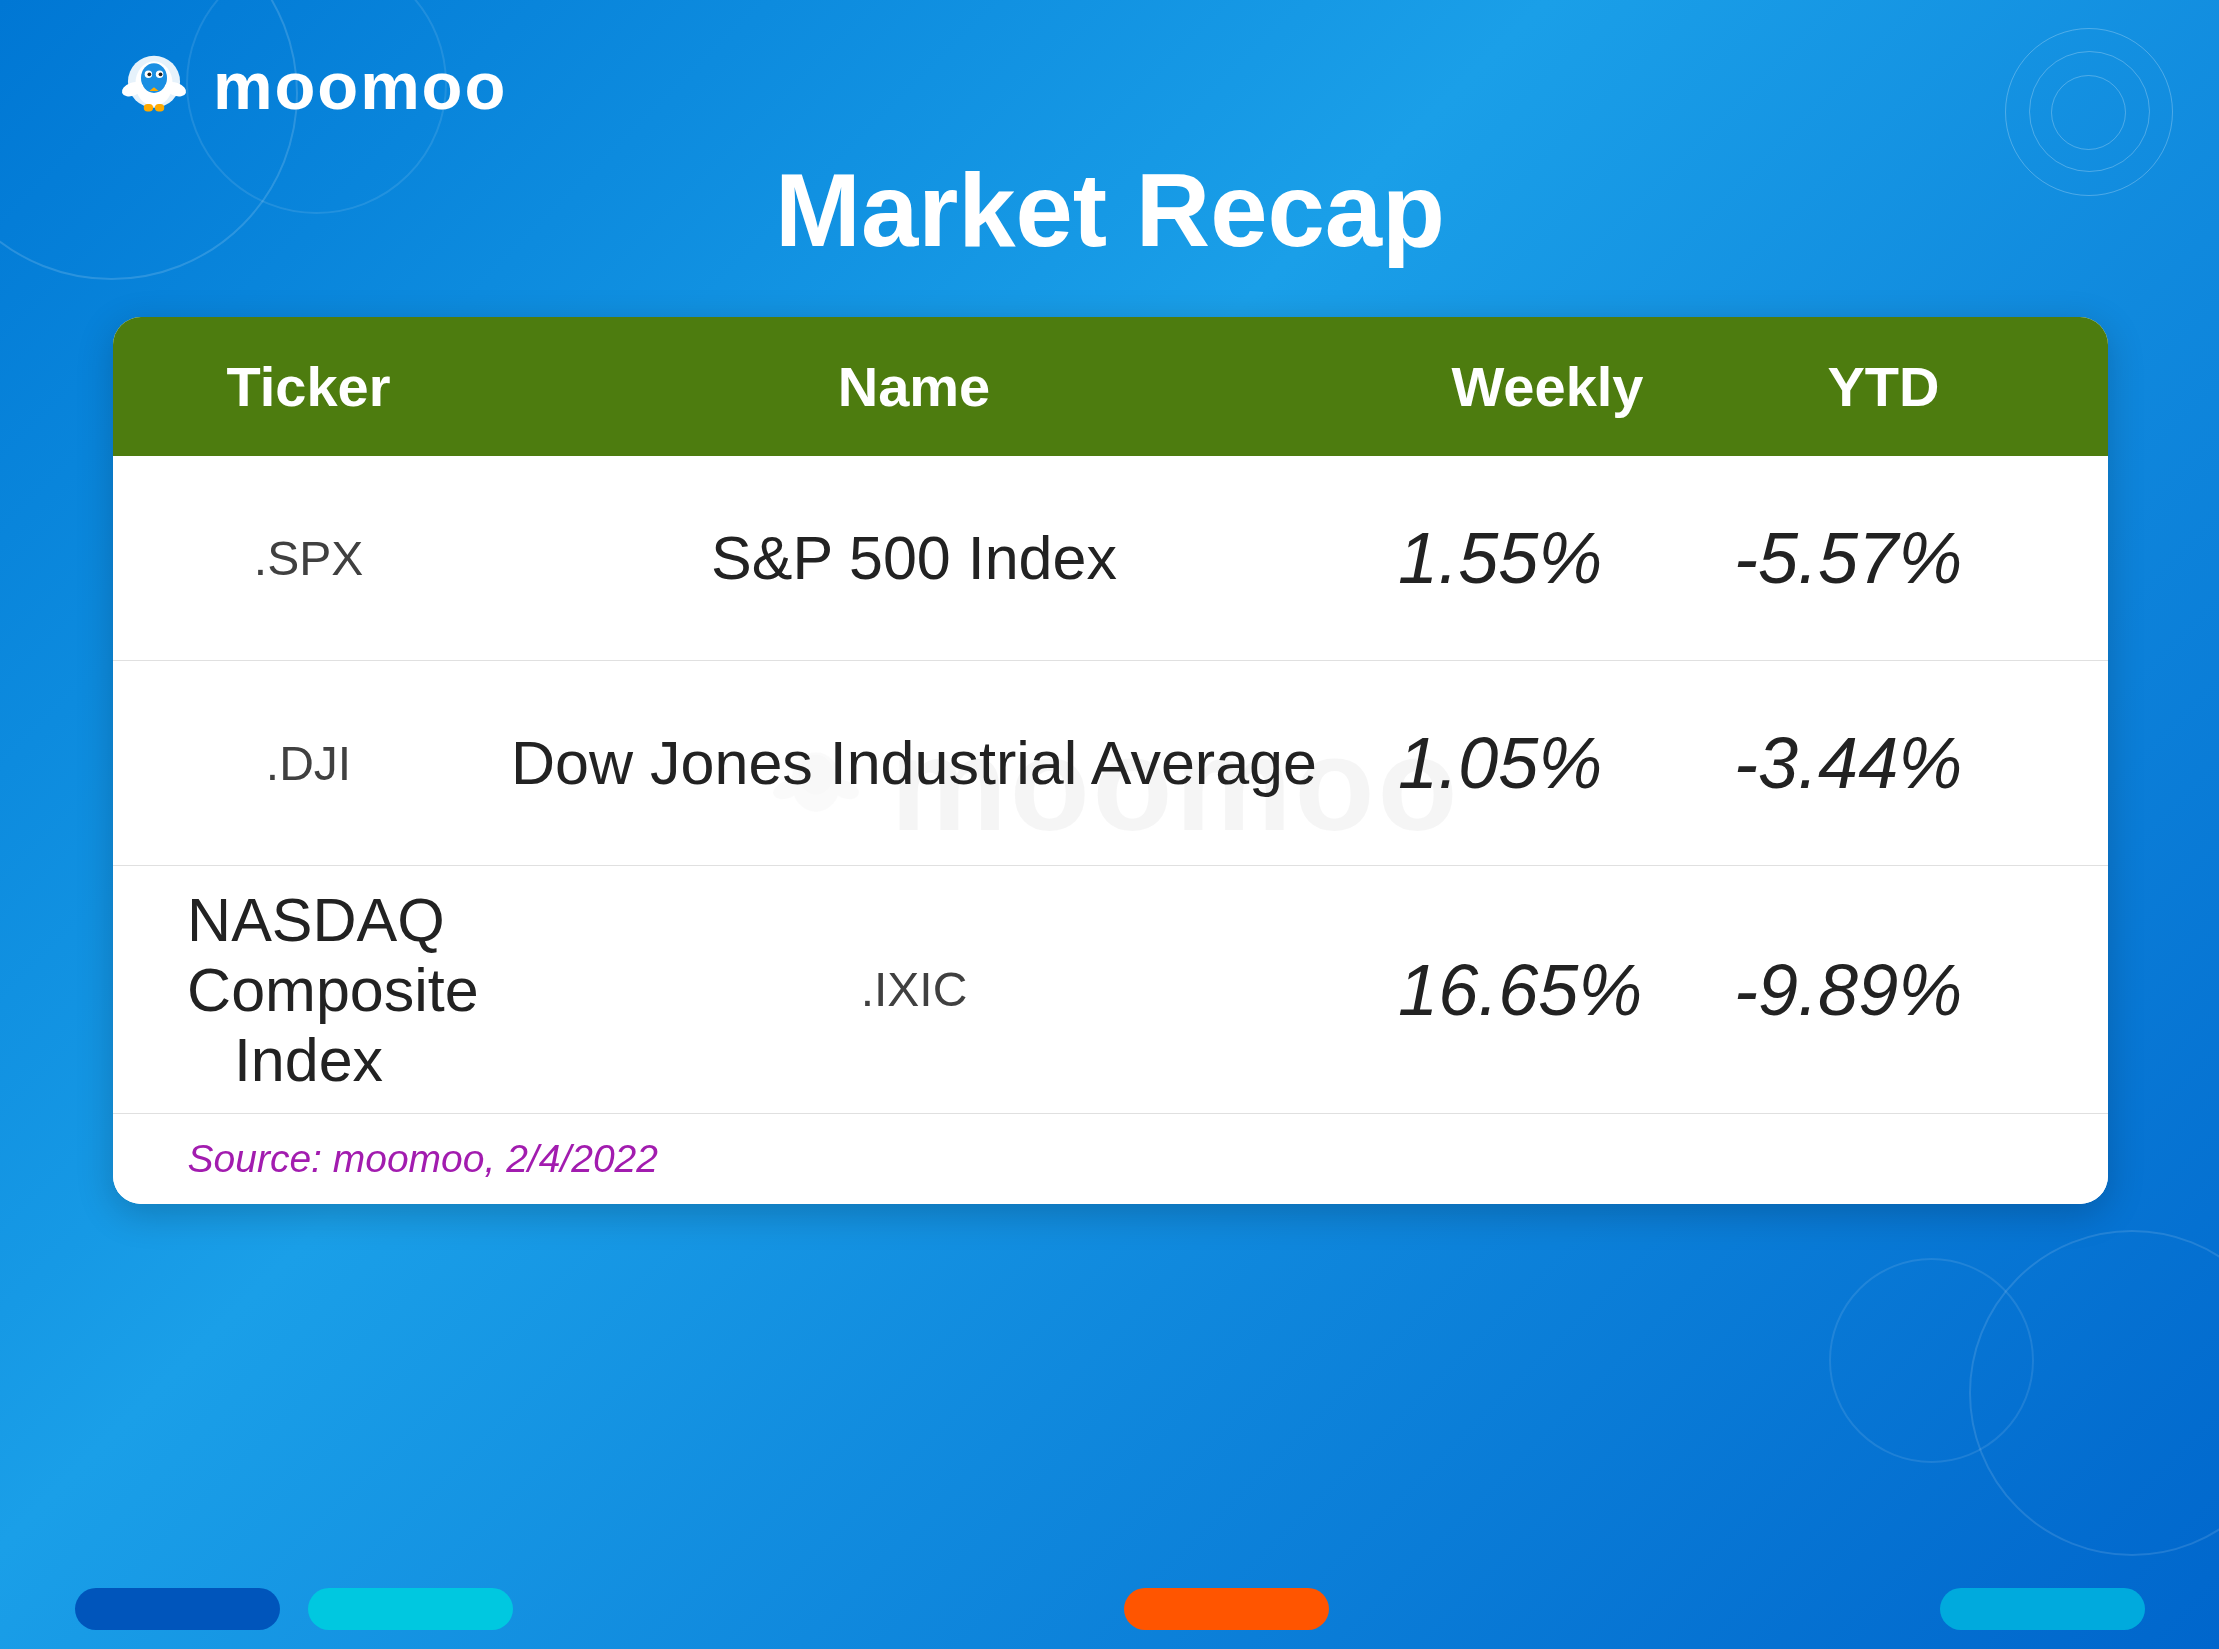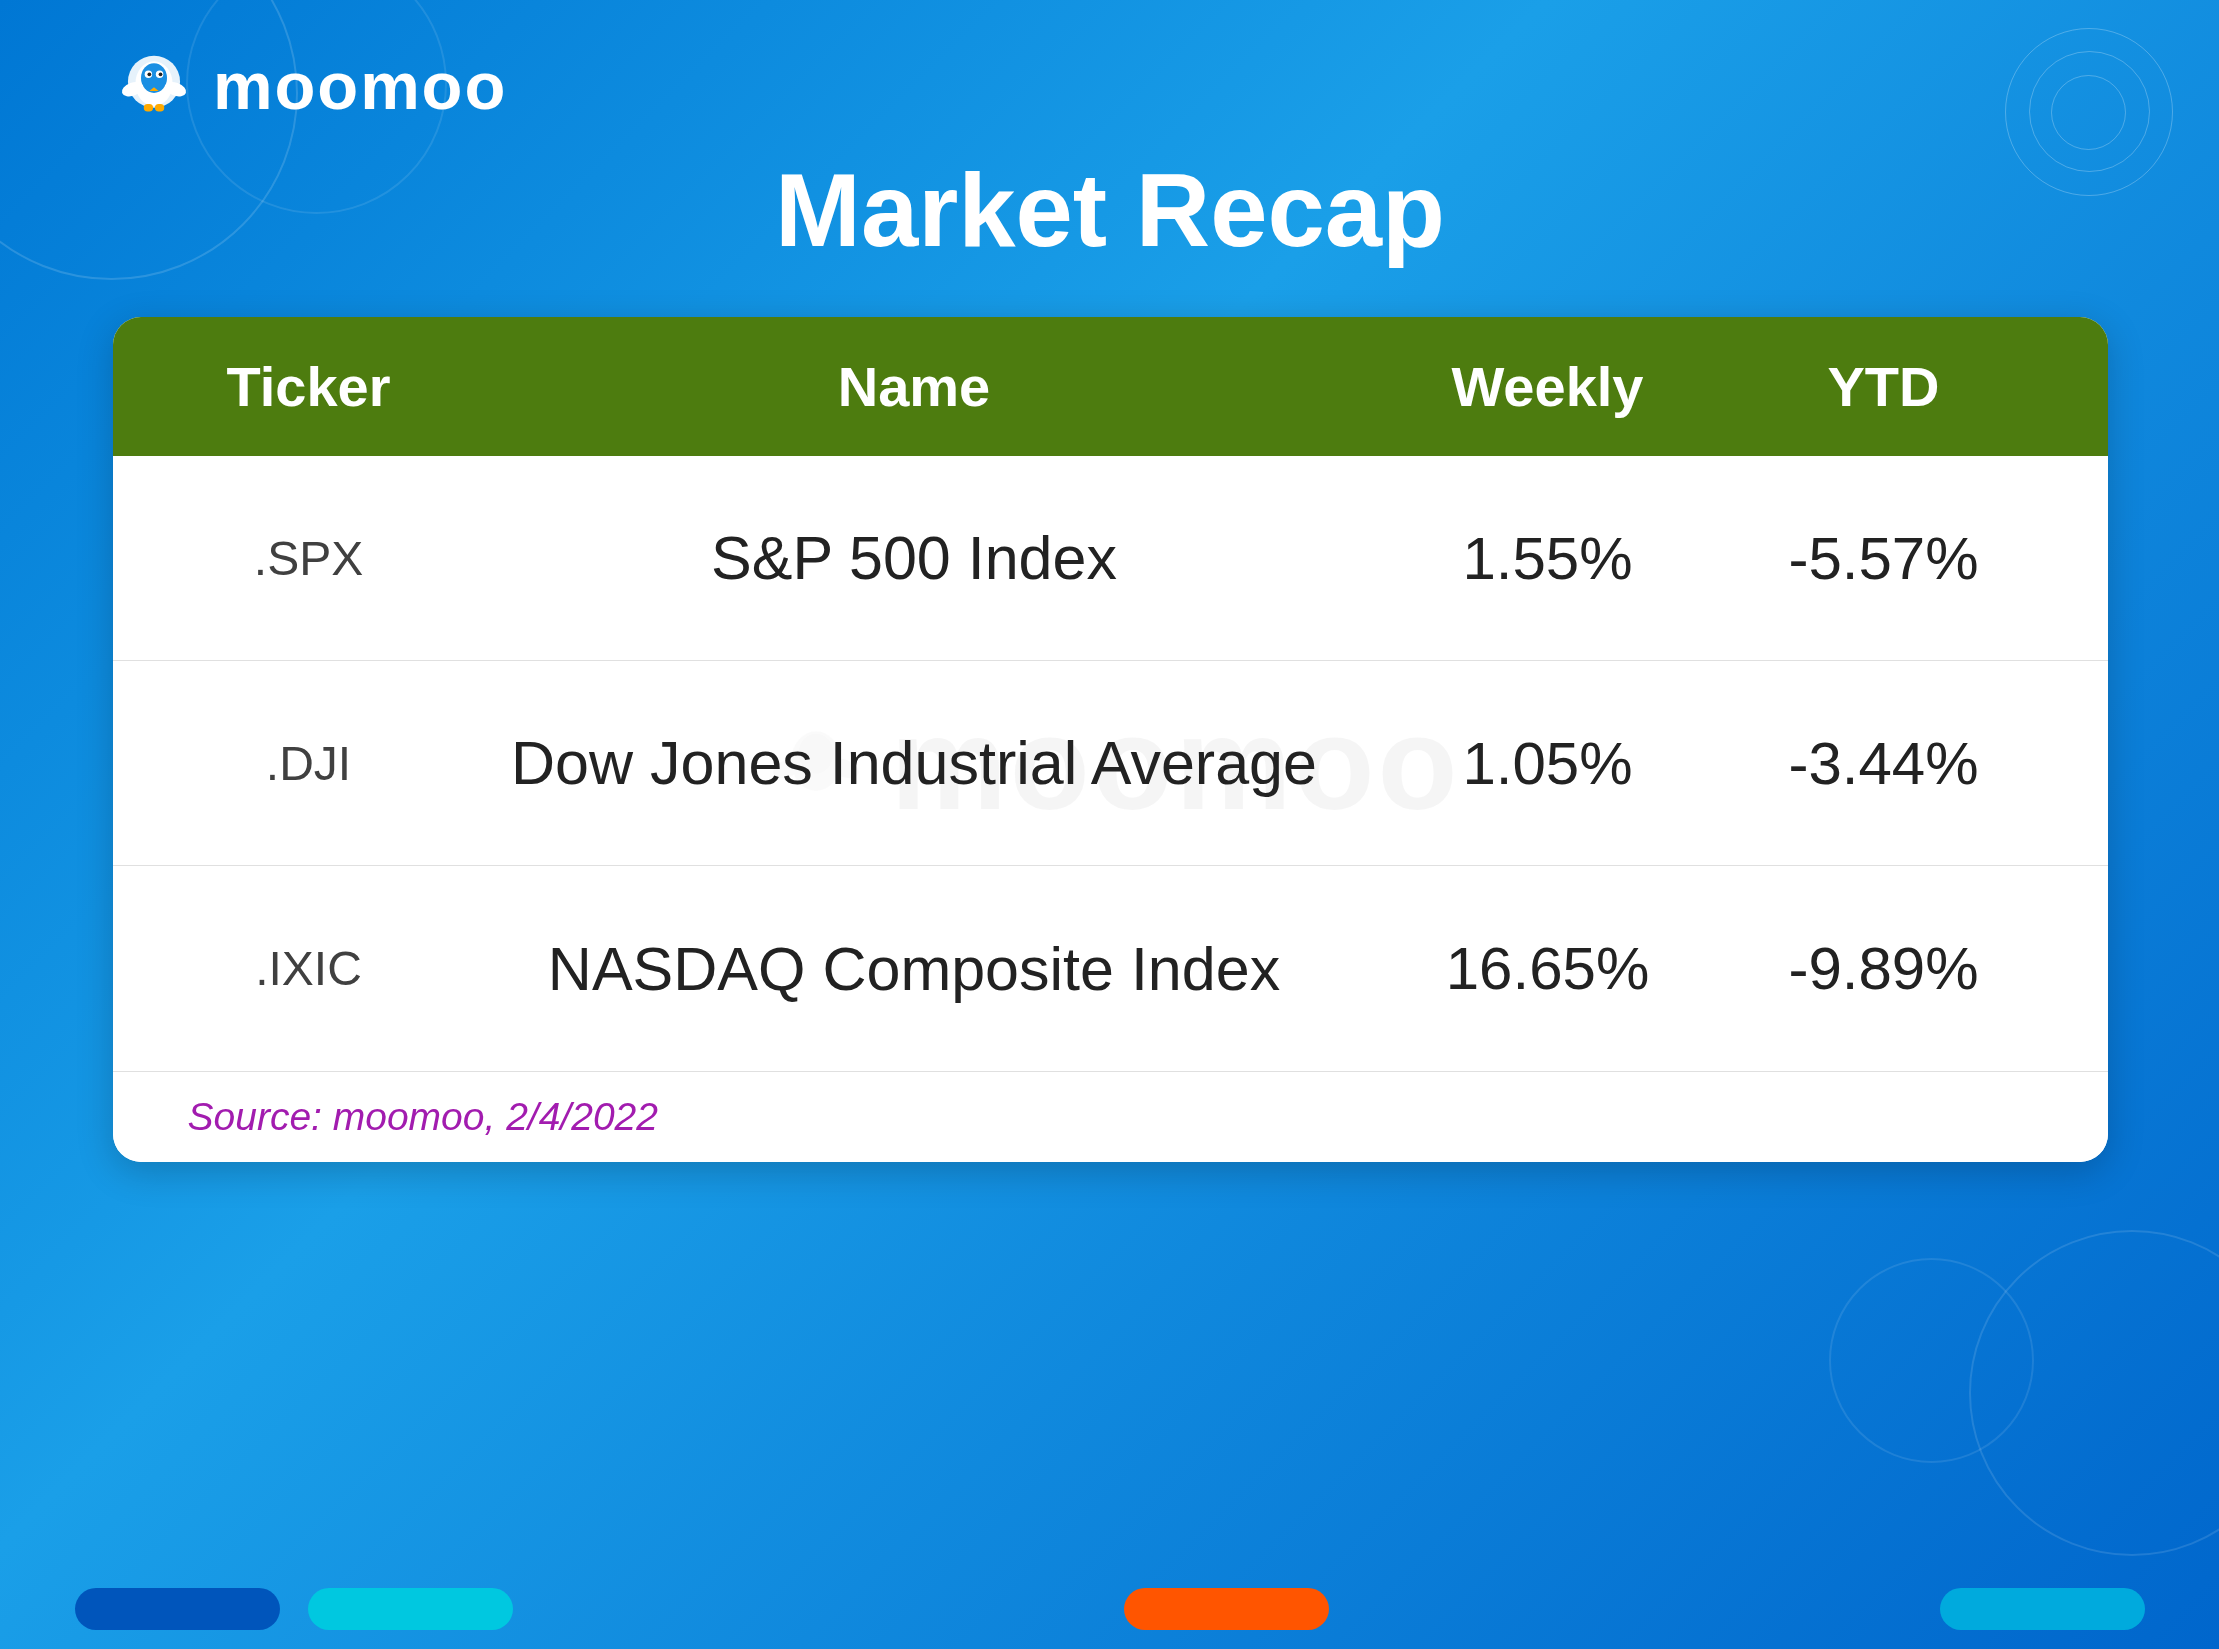--- a/index.html
+++ b/index.html
@@ -198,23 +198,24 @@
       font-size: 48px;
       font-weight: 500;
       color: #404040;
     }
     .cell-name {
       text-align: center;
       font-size: 61px;
       color: #222;
     }
     .cell-value {
-      font-size: 60px;
+      font-size: 72px;
       color: #222;
-      text-align: center;
+      text-align: left;
+      font-style: italic;
     }
 
     
     .source-row {
       padding: 23px 75px;
       font-size: 39px;
       color: #a21caf;
       font-style: italic;
       background: white;
       border-top: 1.9px solid #e0e0e0;
@@ -322,22 +323,22 @@
       </div>
 
       <div class="table-row">
         <div class="cell cell-ticker">.DJI</div>
         <div class="cell cell-name">Dow Jones Industrial Average</div>
         <div class="cell cell-value">1.05%</div>
         <div class="cell cell-value">-3.44%</div>
       </div>
 
       <div class="table-row">
+        <div class="cell cell-name">NASDAQ Composite Index</div>
         <div class="cell cell-ticker">.IXIC</div>
-        <div class="cell cell-name">NASDAQ Composite Index</div>
         <div class="cell cell-value">16.65%</div>
         <div class="cell cell-value">-9.89%</div>
       </div>
 
     </div>
 
     <div class="source-row">Source: moomoo, 2/4/2022</div>
 
   </div>
 

